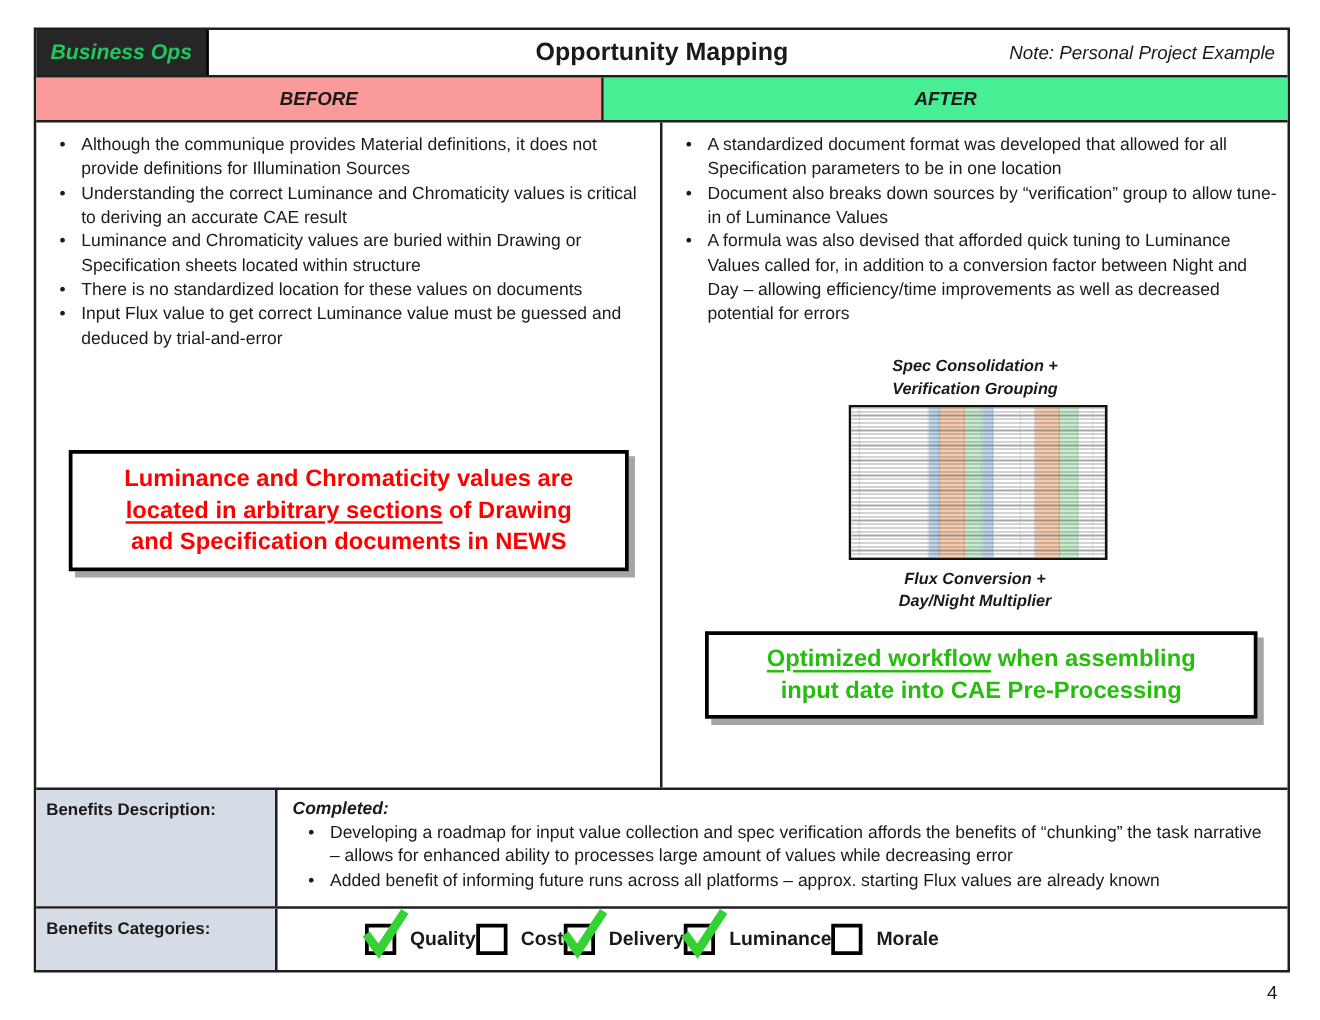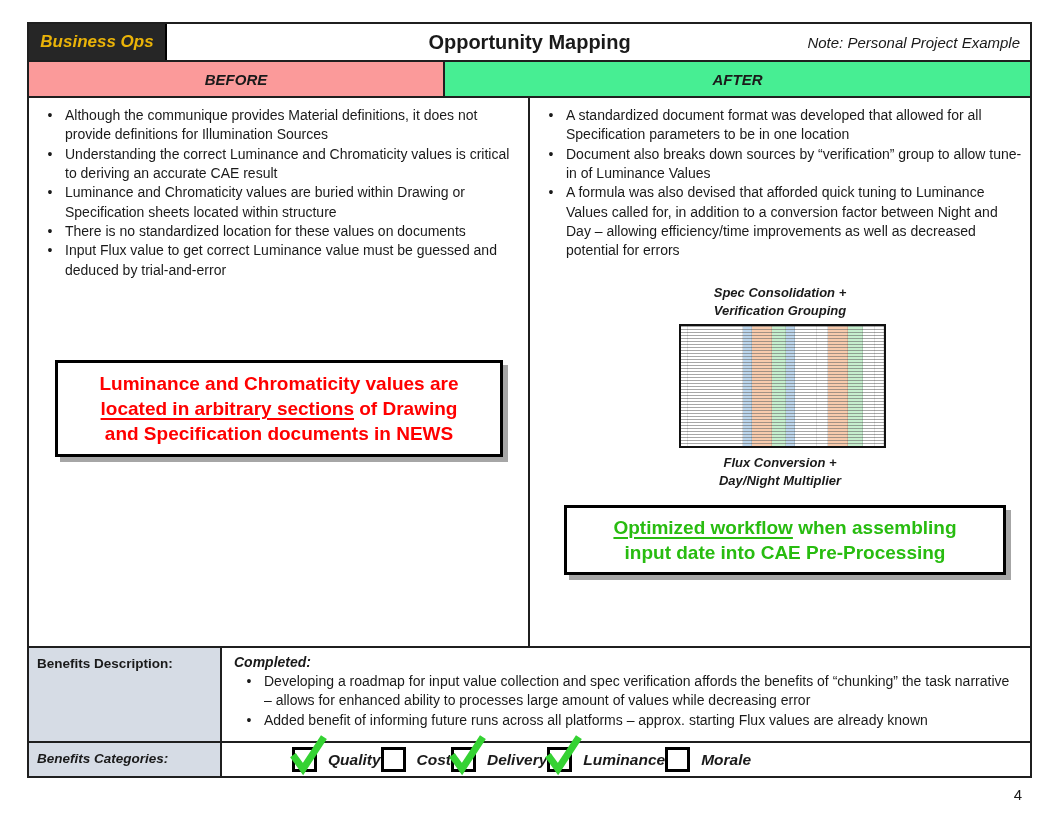--- a/index.html
+++ b/index.html
@@ -4,30 +4,30 @@
 <style>
   * { margin:0; padding:0; box-sizing:border-box; }
   html,body { width:1056px; height:816px; background:#fff; font-family:"Liberation Sans", sans-serif; color:#1a1a1a; }
   .slide { position:relative; width:1056px; height:816px; background:#fff; overflow:hidden; }
 
   .main-table { position:absolute; left:27px; top:22px; width:1005px; height:756px;
     border:2px solid var(--border,#1f1f1f); display:flex; flex-direction:column; background:#fff; }
 
   
   .title-row { position:relative; height:38px; flex:none; display:flex; align-items:stretch; border-bottom:2px solid var(--border); }
-  .badge { width:138px; flex:none; background:var(--badge-bg,#262626); color:#eab308; font-weight:bold; font-style:italic;
+  .badge { width:138px; flex:none; background:var(--badge-bg,#262626); color:#22c55e; font-weight:bold; font-style:italic;
     font-size:17px; display:flex; align-items:center; justify-content:center; border-right:2px solid #000; }
   .title-center { position:absolute; left:0; right:0; top:0; bottom:0; display:flex; align-items:center; justify-content:center;
     font-weight:bold; font-size:20px; pointer-events:none; }
   .title-note { margin-left:auto; align-self:center; padding-right:10px; font-style:italic; font-size:15px; z-index:1; }
 
   
   .header-row { height:36px; flex:none; display:flex; border-bottom:2px solid var(--border); }
   .hdr { display:flex; align-items:center; justify-content:center; font-weight:bold; font-style:italic; font-size:15px; }
-  .hdr.before { width:416px; flex:none; background:var(--before-bg,#FB9A9A); border-right:2px solid var(--border); }
+  .hdr.before { width:454px; flex:none; background:var(--before-bg,#FB9A9A); border-right:2px solid var(--border); }
   .hdr.after  { flex:1; background:var(--after-bg,#47EE93); }
 
   
   .content-row { flex:1; display:flex; min-height:0; }
   .cell { position:relative; }
   .cell.before { width:501px; flex:none; border-right:2px solid var(--border); padding:8px 8px 0 6px; }
   .cell.after  { flex:1; padding:8px 6px 0 6px; }
 
   .blist { display:flex; flex-direction:column; }
   .bullet { display:flex; font-size:14px; line-height:1.38; }
@@ -46,21 +46,21 @@
   .caption.top { top:186px; }
   .caption.bottom { top:356px; }
   .sheet { position:absolute; left:149px; top:226px; width:207px; height:124px; border:2px solid #111; background:#fff;
     display:flex; overflow:hidden; }
   .sheet-col { height:100%;
     background-image:repeating-linear-gradient(to bottom, rgba(95,95,95,0.55) 0px, rgba(95,95,95,0.55) 1px, transparent 1px, transparent 3px);
     border-right:1px solid rgba(0,0,0,0.10); }
 
   
   .benefits-desc-row { height:95px; flex:none; display:flex; border-top:2px solid var(--border); }
-  .benefits-cat-row  { height:35px;  flex:none; display:flex; border-top:2px solid var(--border);font-style:italic; }
+  .benefits-cat-row  { height:51px;  flex:none; display:flex; border-top:2px solid var(--border); }
   .label-cell { width:193px; flex:none; background:var(--cell-bg,#D6DCE5); border-right:2px solid var(--border);
     padding:8px 6px 0 8px; font-weight:bold; font-size:13.5px; }
   .desc-cell { flex:1; padding:6px 8px 0 12px; font-size:14px; }
   .completed { font-weight:bold; font-style:italic; margin-bottom:2px; }
 
   .cat-cell { flex:1; display:flex; align-items:center; padding-left:70px; }
   .cat-item { display:flex; align-items:center; gap:11px; font-weight:bold; font-size:15.5px; }
   .checkbox { position:relative; width:25px; height:25px; border:3px solid #000; background:#fff; flex:none; }
   .checkbox svg { display:none; position:absolute; left:-5px; top:-14px; width:36px; height:38px; overflow:visible; }
   .checkbox.checked svg { display:block; }

